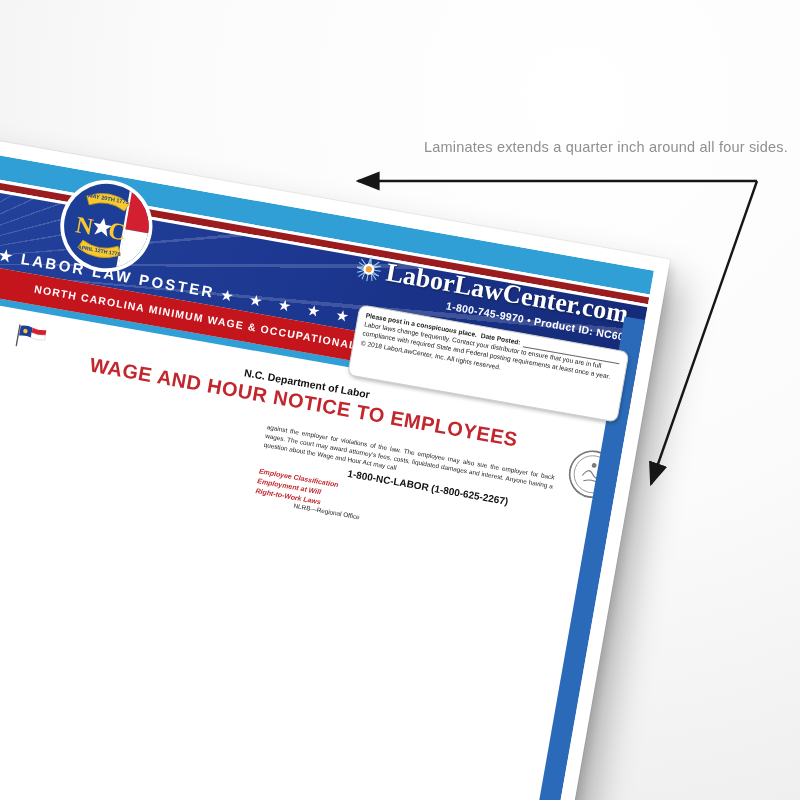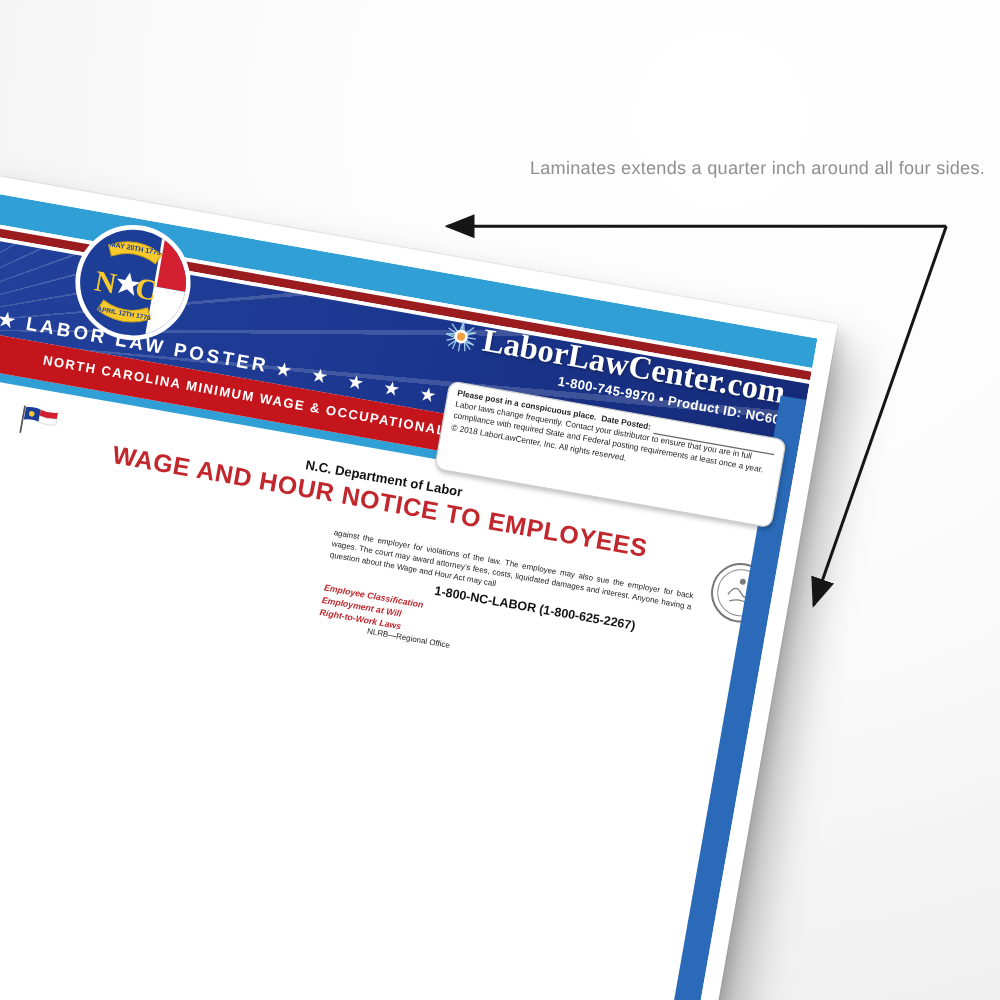--- a/index.html
+++ b/index.html
@@ -64,21 +64,21 @@
   .col-left{left:14px;top:196px;width:372px;}
   .col-right{left:398px;top:216px;width:338px;}
   .tp{margin:0 0 3.5px 0;font-size:6.4px;line-height:1.42;text-align:justify;}
   .intro{width:292px;}
   .hotline{font-weight:bold;font-size:10px;color:#111;text-align:center;margin:2px 0 4px 0;}
   .sec-head{font-weight:bold;font-style:italic;color:#c1272d;font-size:7px;margin:3px 0 1.5px 0;}
   .addr{margin:1px 0 3px 16px;font-size:6.4px;line-height:1.32;}
   .nlrb{font-size:6.4px;margin-left:40px;}
 
   
-  .annotation{position:absolute;top:127px;right:12px;font-size:14.5px;color:#8f8f8f;z-index:21;letter-spacing:0.2px;}
+  .annotation{position:absolute;top:139px;right:12px;font-size:14.5px;color:#8f8f8f;z-index:21;letter-spacing:0.2px;}
   .callout{position:absolute;left:0;top:0;z-index:20;pointer-events:none;}
 </style>
 </head>
 <body>
 
 <div class="stage">
 
   <div class="laminate">
     <div class="content">
 

